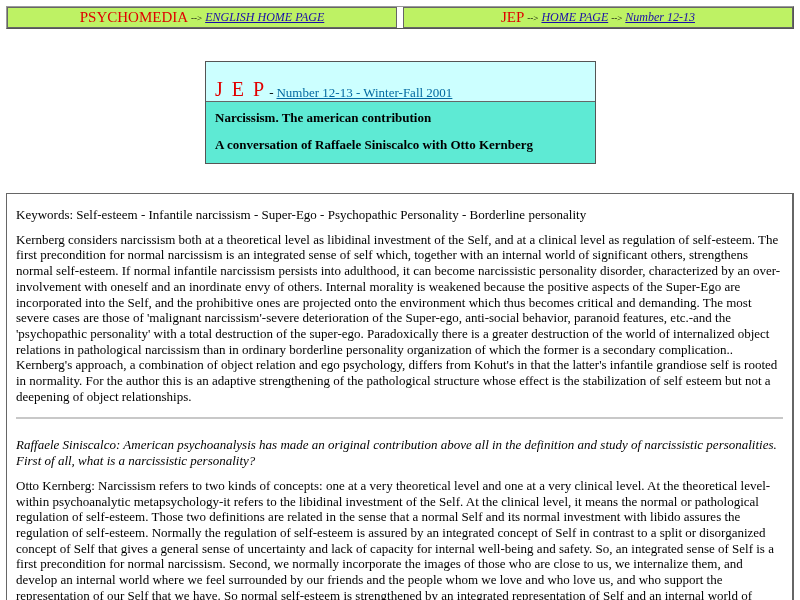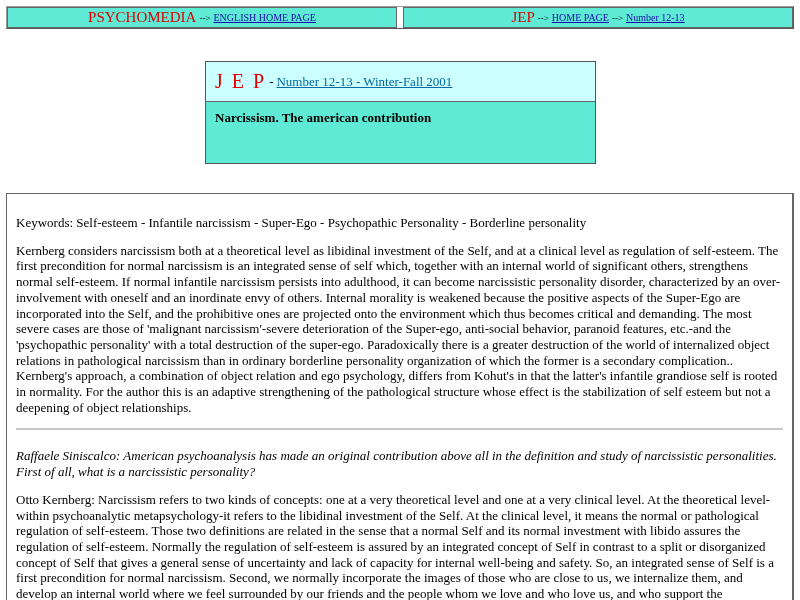--- a/index.html
+++ b/index.html
@@ -9,50 +9,50 @@
     color: #000;
   }
   a { color: #1a0dab; text-decoration: underline; }
   .topbar {
     position: absolute; left: 6px; top: 6px; width: 788px; height: 23px;
     display: flex; border: 1px solid #808080;
     border-color: #9a9a9a #555 #555 #9a9a9a;
     box-sizing: border-box;
   }
   .topcell {
-    flex: 1; background: #5eead4; display: flex; align-items: center; justify-content: center;
+    flex: 1; background: #bef264; display: flex; align-items: center; justify-content: center;
     border: 1px solid #666; box-sizing: border-box;
     border-color: #666 #666 #666 #666;
   }
   .topcell + .topcell { margin-left: 6px; }
   .brand { color: #e00000; font-size: 15px; }
   .arrow { font-size: 9px; color: #000; margin: 0 3px; }
-  .toplink { font-size: 10px; color: #1a0dab; }
+  .toplink { font-size: 12px; color: #1a0dab; font-style: italic; }
   .jep-box {
     position: absolute; left: 205px; top: 61px; width: 391px; height: 103px;
     border: 1px solid #555; box-sizing: border-box;
   }
   .jep-head {
     background: #ccffff; height: 40px; border-bottom: 1px solid #666;
-    display: flex; align-items: center; padding-left: 9px; box-sizing: border-box;
+    display: flex; align-items: flex-end; padding-left: 9px; box-sizing: border-box;
   }
   .jep-brand { color: #e00000; font-size: 20px; letter-spacing: 2px; }
   .jep-dash { font-size: 13px; margin: 0 3px; }
   .jep-link { font-size: 13px; color: #0369a1; }
   .jep-body {
     background: #5eead4; height: 61px; padding: 8px 9px 0 9px; box-sizing: border-box;
     font-weight: bold; font-size: 13px;
   }
   .jep-body div { line-height: 15px; margin-bottom: 12px; }
   .main {
     position: absolute; left: 6px; top: 193px; width: 788px; height: 420px;
     border: 1px solid #666; border-right-width: 2px; box-sizing: border-box;
     padding: 9px 9px 0 9px; font-size: 13px; line-height: 15.7px;
   }
-  .main p { margin: 12px 0 9px 0; }
+  .main p { margin: 4px 0 9px 0; }
   .hr { border: none; border-top: 2px solid #c8c8c8; margin: 13px 0 18px 0; }
   .italic { font-style: italic; }
 </style>
 </head>
 <body>
 
 <div class="topbar">
   <div class="topcell">
     <span class="brand">PSYCHOMEDIA</span>
     <span class="arrow">--&gt;</span>
@@ -68,20 +68,21 @@
 </div>
 
 <div class="jep-box">
   <div class="jep-head">
     <span class="jep-brand">J E P</span>
     <span class="jep-dash">-</span>
     <a href="#" class="jep-link">Number 12-13 - Winter-Fall 2001</a>
   </div>
   <div class="jep-body">
     <div>Narcissism. The american contribution</div>
+    <div>A conversation of Raffaele Siniscalco with Otto Kernberg</div>
   </div>
 </div>
 
 <div class="main">
   <p>Keywords: Self-esteem - Infantile narcissism - Super-Ego - Psychopathic Personality - Borderline personality</p>
   <p>Kernberg considers narcissism both at a theoretical level as libidinal investment of the Self, and at a clinical level as regulation of self-esteem. The first precondition for normal narcissism is an integrated sense of self which, together with an internal world of significant others, strengthens normal self-esteem. If normal infantile narcissism persists into adulthood, it can become narcissistic personality disorder, characterized by an over-involvement with oneself and an inordinate envy of others. Internal morality is weakened because the positive aspects of the Super-Ego are incorporated into the Self, and the prohibitive ones are projected onto the environment which thus becomes critical and demanding. The most severe cases are those of 'malignant narcissism'-severe deterioration of the Super-ego, anti-social behavior, paranoid features, etc.-and the 'psychopathic personality' with a total destruction of the super-ego. Paradoxically there is a greater destruction of the world of internalized object relations in pathological narcissism than in ordinary borderline personality organization of which the former is a secondary complication.. Kernberg's approach, a combination of object relation and ego psychology, differs from Kohut's in that the latter's infantile grandiose self is rooted in normality. For the author this is an adaptive strengthening of the pathological structure whose effect is the stabilization of self esteem but not a deepening of object relationships.</p>
   <hr class="hr">
   <p class="italic">Raffaele Siniscalco: American psychoanalysis has made an original contribution above all in the definition and study of narcissistic personalities. First of all, what is a narcissistic personality?</p>
   <p>Otto Kernberg: Narcissism refers to two kinds of concepts: one at a very theoretical level and one at a very clinical level. At the theoretical level-within psychoanalytic metapsychology-it refers to the libidinal investment of the Self. At the clinical level, it means the normal or pathological regulation of self-esteem. Those two definitions are related in the sense that a normal Self and its normal investment with libido assures the regulation of self-esteem. Normally the regulation of self-esteem is assured by an integrated concept of Self in contrast to a split or disorganized concept of Self that gives a general sense of uncertainty and lack of capacity for internal well-being and safety. So, an integrated sense of Self is a first precondition for normal narcissism. Second, we normally incorporate the images of those who are close to us, we internalize them, and develop an internal world where we feel surrounded by our friends and the people whom we love and who love us, and who support the representation of our Self that we have. So normal self-esteem is strengthened by an integrated representation of Self and an internal world of significant others whose representations we have internalized</p>
 </div>

